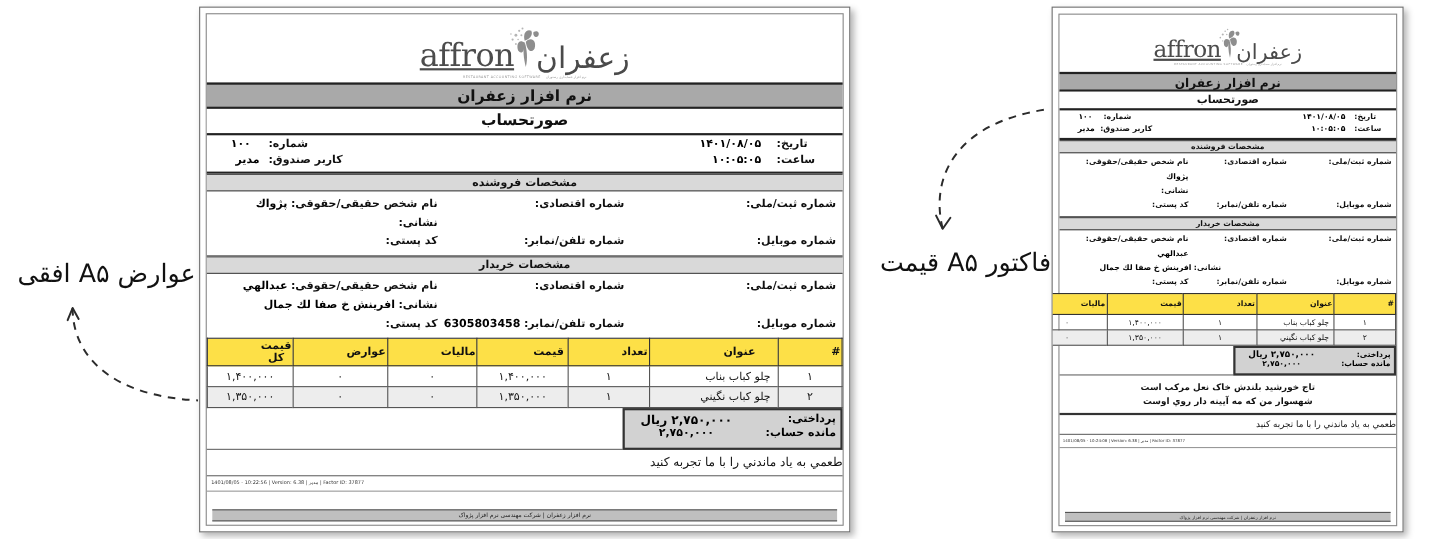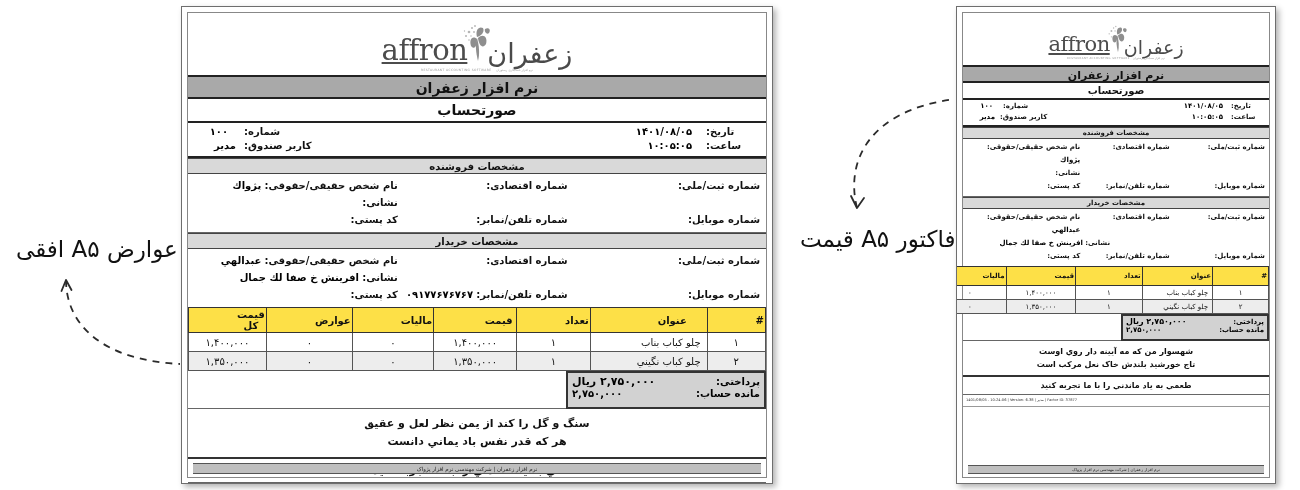--- a/index.html
+++ b/index.html
@@ -73,25 +73,25 @@
   table.items td { border:1px solid #555; text-align:center; color:#111; }
   table.items td.title { text-align:right; }
   table.items tr.alt td { background:#ededed; }
 
   
   .totals {
     background:#d2d2d2; border:2px solid #333; display:flex; flex-direction:column;
   }
   .totals .trow { display:flex; align-items:center; }
   .totals .tlabel { font-weight:bold; text-align:right; }
-  .totals .tvalue { font-weight:bold; text-align:left; }
+  .totals .tvalue { font-weight:bold; text-align:center; }
 
   
   .poem { text-align:center; font-weight:bold; color:#111; }
-  .slogan { text-align:center; font-weight:bold; color:#111; }
+  .slogan { font-weight:normal; color:#111; }
 
   
   .meta { color:#333; text-align:left; direction:ltr; white-space:nowrap; overflow:hidden; }
   .footbar {
     position:absolute; left:5px; right:5px;
     background:#bfbfbf; border-top:1px solid #555; border-bottom:1px solid #555;
     text-align:center; color:#222; white-space:nowrap; overflow:hidden;
   }
 
   
@@ -199,21 +199,21 @@
           <span style="width:34%;"><span class="lbl">شماره ثبت/ملی:</span> <span class="val"></span></span>
           <span style="width:30%;"><span class="lbl">شماره اقتصادی:</span> <span class="val"></span></span>
           <span style="width:36%;"><span class="lbl">نام شخص حقیقی/حقوقی:</span> <span class="val">عبدالهي</span></span>
         </div>
         <div class="row">
           <span style="width:64%;"></span>
           <span style="width:36%;"><span class="lbl">نشانی:</span> <span class="val">افرينش خ صفا لك جمال</span></span>
         </div>
         <div class="row">
           <span style="width:34%;"><span class="lbl">شماره موبایل:</span> <span class="val"></span></span>
-          <span style="width:30%;"><span class="lbl">شماره تلفن/نمابر:</span> <span class="val">۰۹۱۷۷۶۷۶۷۶۷</span></span>
+          <span style="width:30%;"><span class="lbl">شماره تلفن/نمابر:</span> <span class="val">6305803458</span></span>
           <span style="width:36%;"><span class="lbl">کد پستی:</span> <span class="val"></span></span>
         </div>
       </div>
 
       <table class="items">
         <thead>
           <tr>
             <th style="width:5%;height:17px;font-size:10px;">#</th>
             <th style="width:33%;font-size:10px;">عنوان</th>
             <th style="width:11%;font-size:10px;">تعداد</th>
@@ -251,24 +251,20 @@
             <span class="tlabel" style="width:78px;font-size:10px;">پرداختی:</span>
             <span class="tvalue" style="flex:1;font-size:11px;padding-right:6px;">۲,۷۵۰,۰۰۰ ریال</span>
           </div>
           <div class="trow">
             <span class="tlabel" style="width:78px;font-size:10px;">مانده حساب:</span>
             <span class="tvalue" style="flex:1;font-size:10px;padding-right:6px;">۲,۷۵۰,۰۰۰</span>
           </div>
         </div>
       </div>
 
-      <div style="padding:6px 0 6px;border-bottom:2px solid #333;">
-        <div class="poem" style="font-size:11px;line-height:18px;">سنگ و گل را کند از يمن نظر لعل و عقيق</div>
-        <div class="poem" style="font-size:11px;line-height:18px;">هر که قدر نفس باد يماني دانست</div>
-      </div>
 
       <div class="slogan" style="font-size:11px;line-height:24px;height:24px;border-bottom:1px solid #666;">طعمي به ياد ماندني را با ما تجربه کنید</div>
 
       <div class="meta" style="font-size:4.5px;line-height:9px;padding:2px 4px;border-bottom:1px solid #999;">1401/08/05 - 10:22:56 | Version: 6.38 | مدیر | Factor ID: 37877</div>
 
       <div class="footbar" style="bottom:3px;height:11px;line-height:10px;font-size:5.5px;">نرم افزار زعفران | شرکت مهندسی نرم افزار پژواک</div>
     </div>
   </div>
 
   <div class="paper" id="paper-portrait">
@@ -411,22 +407,22 @@
             <span class="tvalue" style="flex:1;font-size:8px;padding-right:4px;">۲,۷۵۰,۰۰۰ ریال</span>
           </div>
           <div class="trow">
             <span class="tlabel" style="width:56px;font-size:7px;">مانده حساب:</span>
             <span class="tvalue" style="flex:1;font-size:7px;padding-right:4px;">۲,۷۵۰,۰۰۰</span>
           </div>
         </div>
       </div>
 
       <div style="padding:4px 0 4px;border-bottom:2px solid #333;">
+        <div class="poem" style="font-size:8px;line-height:13px;">تاج خورشيد بلندش خاک نعل مرکب است</div>
         <div class="poem" style="font-size:8px;line-height:13px;">شهسوار من که مه آيينه دار روي اوست</div>
-        <div class="poem" style="font-size:8px;line-height:13px;">تاج خورشيد بلندش خاک نعل مرکب است</div>
       </div>
 
       <div class="slogan" style="font-size:8px;line-height:18px;height:18px;border-bottom:1px solid #666;">طعمي به ياد ماندني را با ما تجربه کنید</div>
 
       <div class="meta" style="font-size:3.6px;line-height:7px;padding:2px 3px;border-bottom:1px solid #999;">1401/08/05 - 10:24:06 | Version: 6.38 | مدیر | Factor ID: 37877</div>
 
       <div class="footbar" style="bottom:3px;height:9px;line-height:8px;font-size:4px;">نرم افزار زعفران | شرکت مهندسی نرم افزار پژواک</div>
     </div>
   </div>
 

